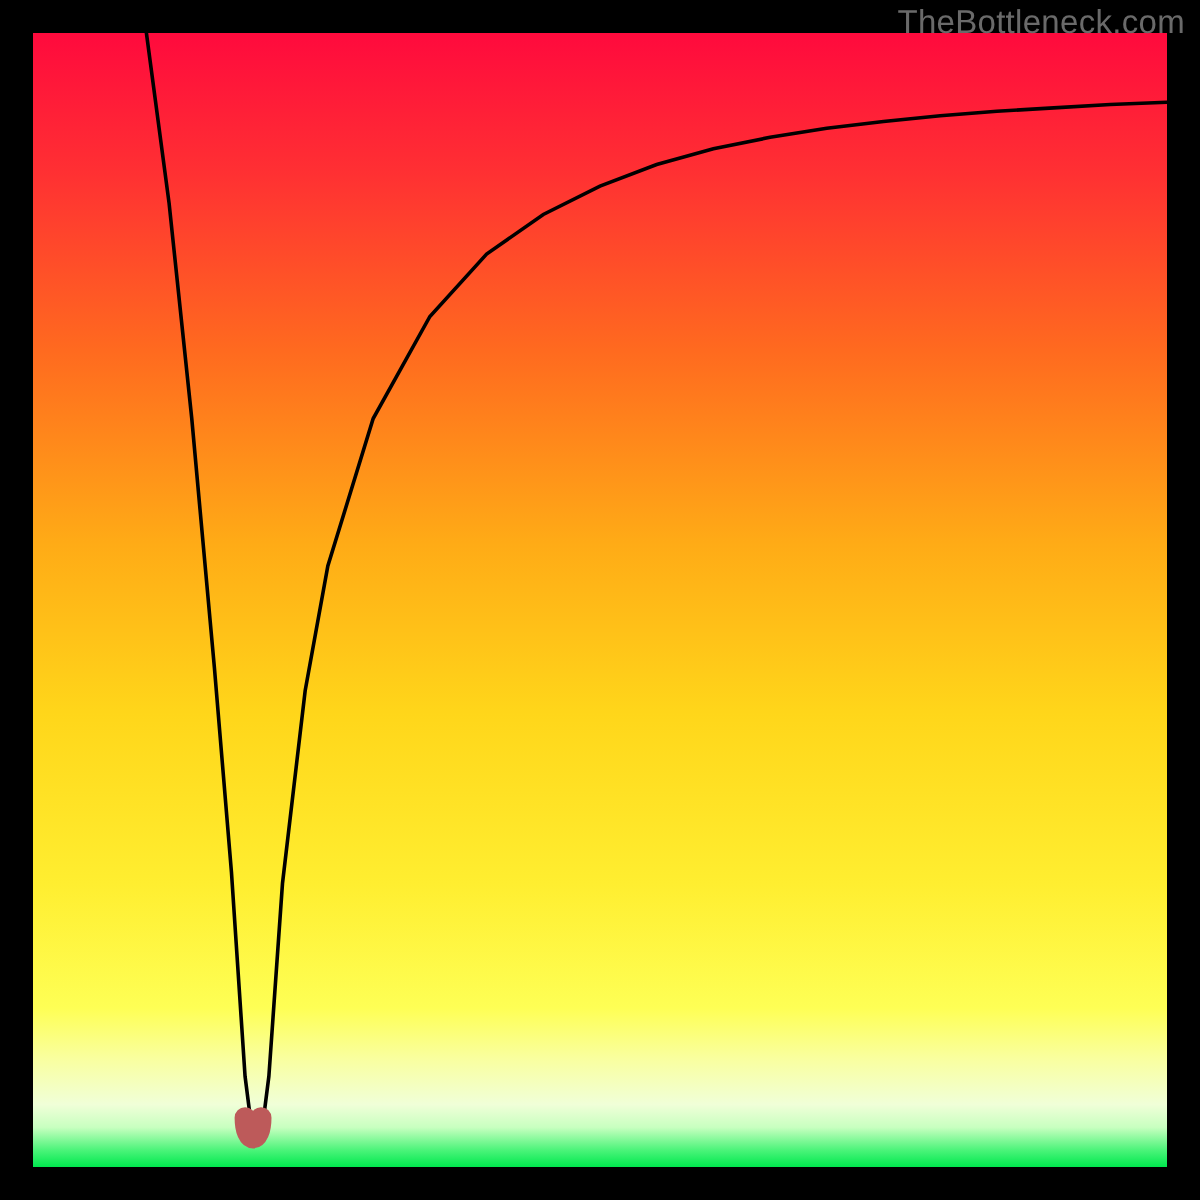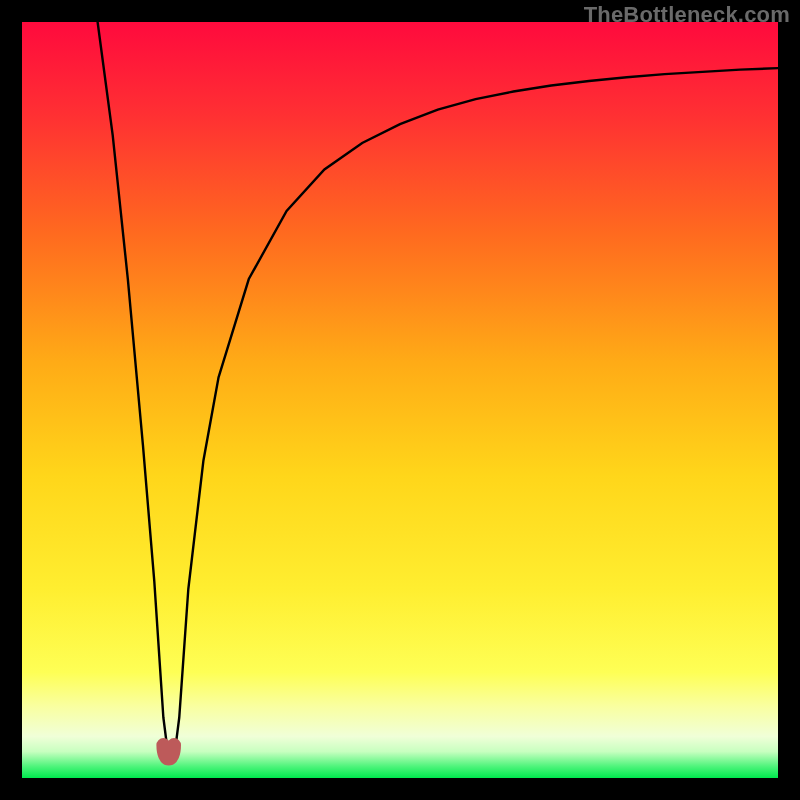--- a/index.html
+++ b/index.html
@@ -27,21 +27,21 @@
   .gradient {
     position: absolute;
     inset: 0;
   }
   .watermark {
     position: absolute;
     top: 2px;
     right: 10px;
     color: #6a6a6a;
     font-size: 22px;
-    font-weight: 700;
+    font-weight: 400;
     letter-spacing: 0.2px;
     user-select: none;
   }
   svg.curve {
     position: absolute;
     inset: 0;
   }
 </style>
 </head>
 <body>

